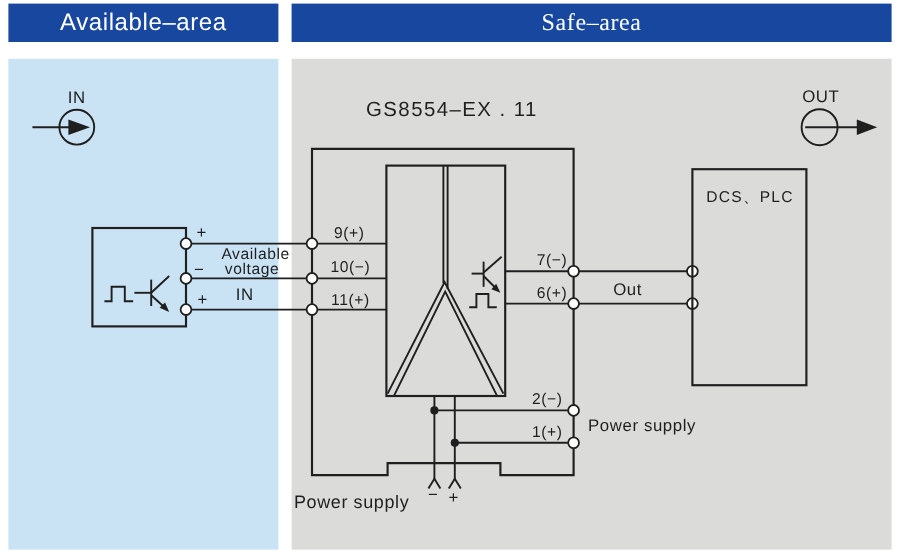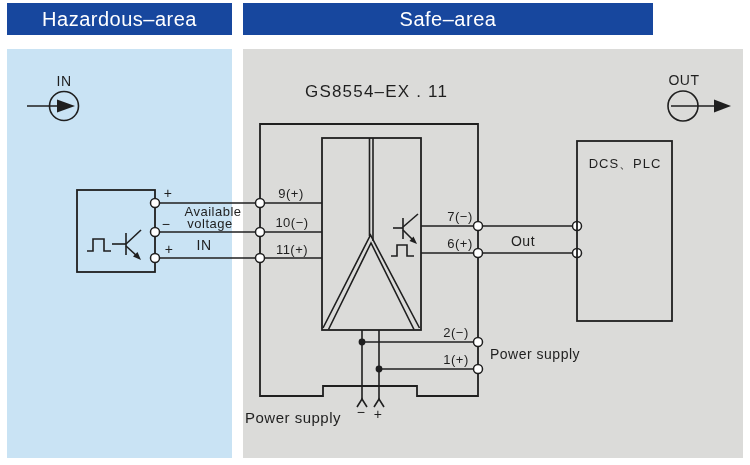--- a/index.html
+++ b/index.html
@@ -2,21 +2,21 @@
 <html><head>
 <meta charset="utf-8">
 <style>
   html,body{margin:0;padding:0;background:#ffffff;}
   .stage{position:relative;width:750px;height:465px;background:#ffffff;overflow:hidden;
          font-family:"Liberation Sans",sans-serif;}
   .hdr{position:absolute;top:3px;height:32px;background:#17479e;color:#ffffff;
        display:flex;align-items:center;justify-content:center;
        font-size:20px;letter-spacing:0.5px;}
   .hdr-left{left:7px;width:225px;}
-  .hdr-right{left:243px;width:410px;}
+  .hdr-right{left:243px;width:500px;font-family:Liberation Serif, serif;}
   .panel{position:absolute;top:49px;height:409px;}
   .panel-left{left:7px;width:225px;background:#c9e3f4;}
   .panel-right{left:243px;width:500px;background:#dbdbd9;}
   svg{position:absolute;left:0;top:0;}
   .ln{stroke:#1f1f1f;stroke-width:1.6;fill:none;}
   .box{stroke:#1f1f1f;stroke-width:1.8;fill:none;}
   .term{stroke:#1f1f1f;stroke-width:1.5;fill:#ffffff;}
   .dot{fill:#1f1f1f;stroke:none;}
   .arr{fill:#1f1f1f;stroke:none;}
   .lbl{fill:#1f1f1f;font-family:"Liberation Sans",sans-serif;letter-spacing:0.5px;}
@@ -24,21 +24,21 @@
   .s14{font-size:14px;}
   .s15{font-size:15px;}
   .s17{font-size:17px;letter-spacing:1.2px;}
 </style>
 </head>
 <body>
 
 <div class="stage">
 
   <div class="hdr hdr-left">
-    <span>Hazardous–area</span>
+    <span>Available–area</span>
   </div>
   <div class="hdr hdr-right">
     <span>Safe–area</span>
   </div>
 
   <div class="panel panel-left"></div>
   <div class="panel panel-right"></div>
 
   <svg width="750" height="465" viewBox="0 0 750 465">
 

